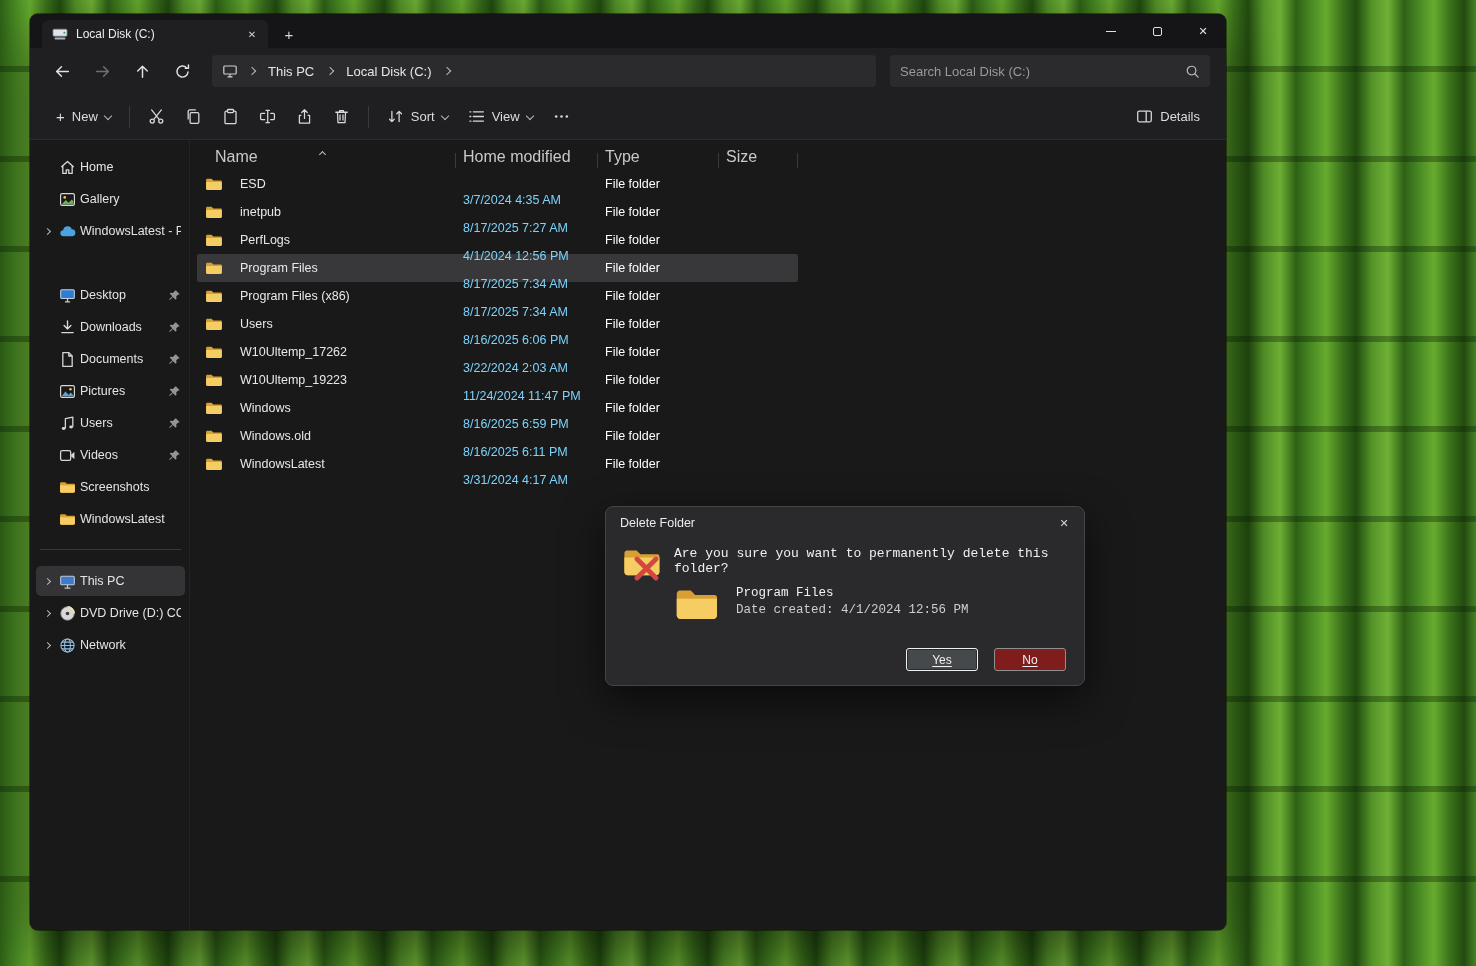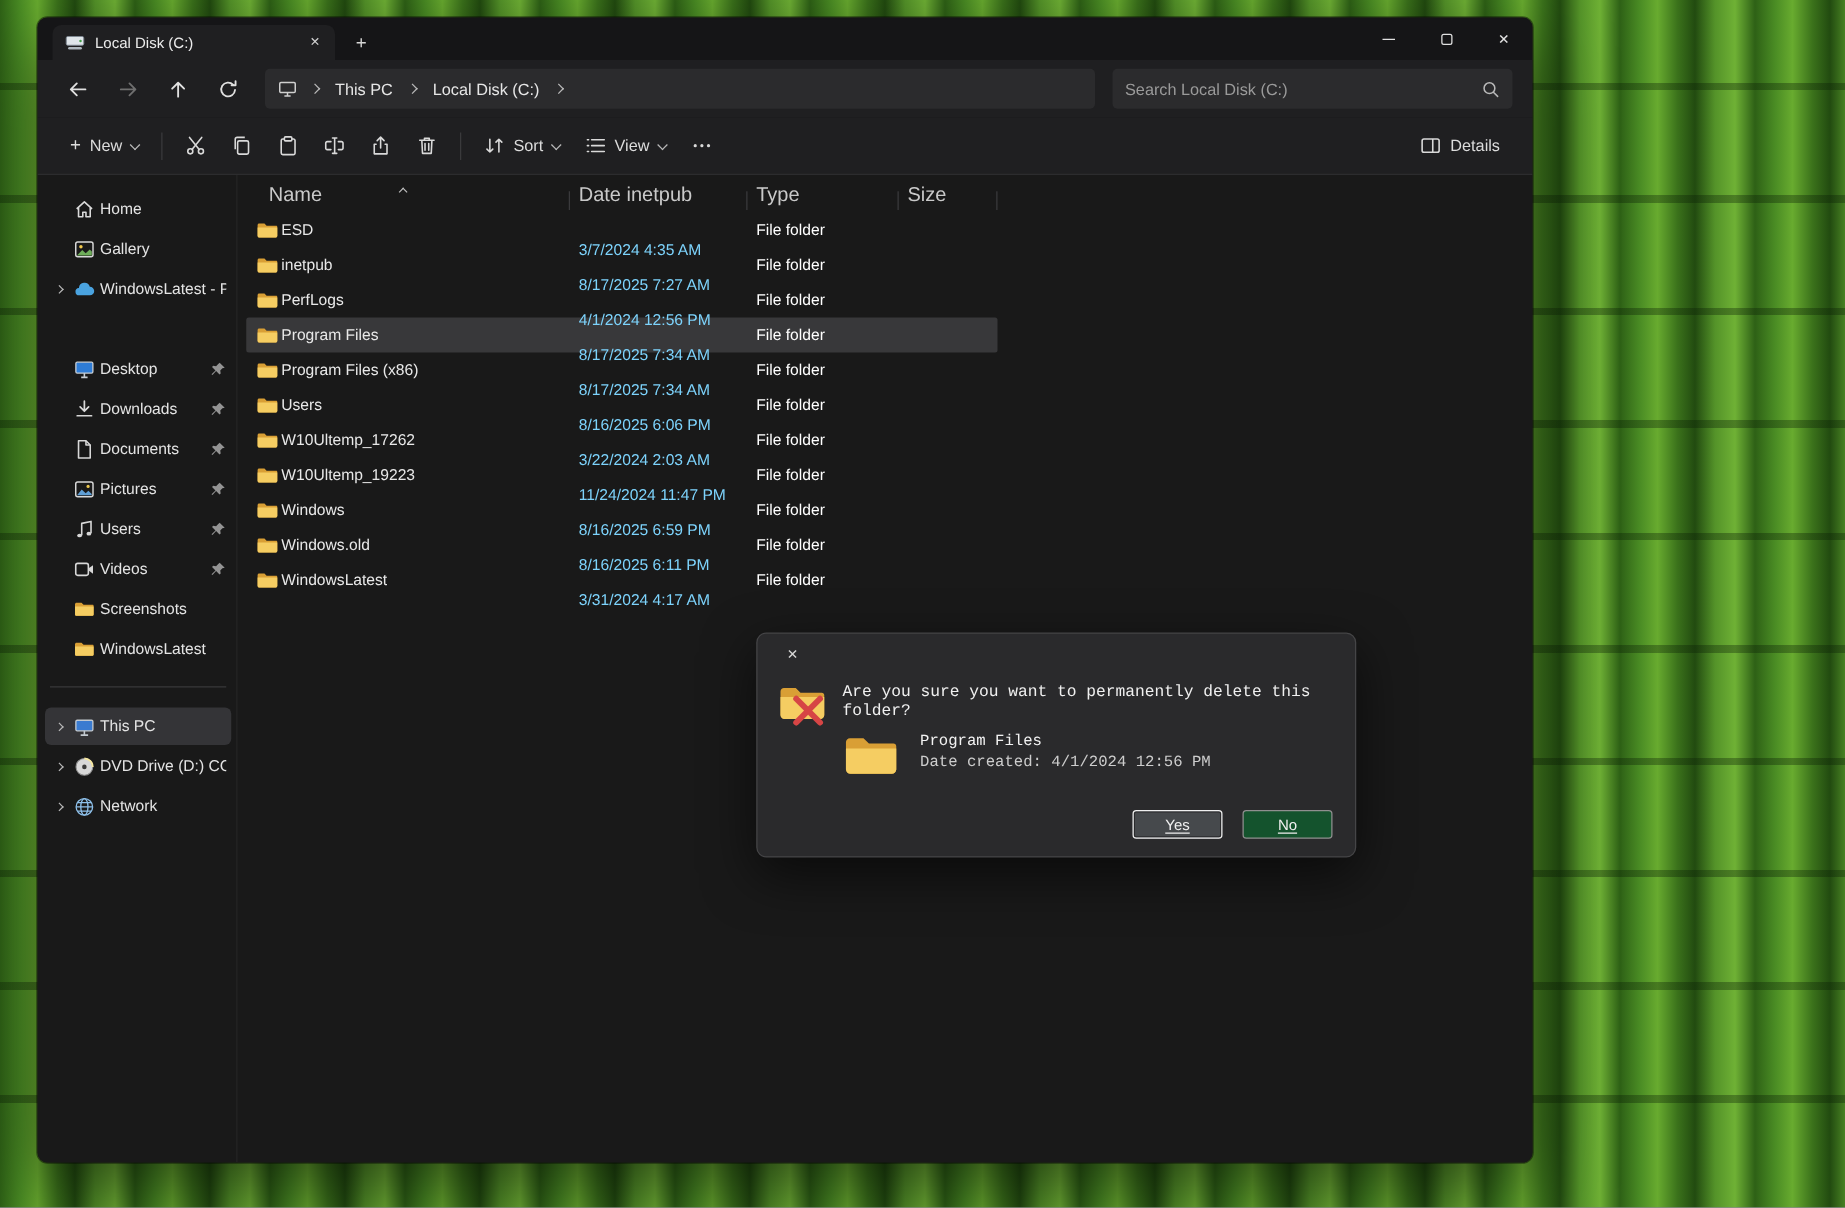--- a/index.html
+++ b/index.html
@@ -91,21 +91,21 @@
   .col-date { width: 142px; padding: 0 8px; }
   .col-type { width: 121px; padding: 0 8px; }
   .col-size { width: 80px; padding: 0 8px; }
   .col-date::before, .col-type::before, .col-size::before, .col-size::after {
     content: ""; position: absolute; left: 0; top: 5px; width: 1px; height: 15px; background: #3a3a3c;
   }
   .col-size::after { left: auto; right: 0; }
   .fbody { width: 601px; }
   .frow { display: flex; height: 28px; align-items: center; font-size: 12.5px; color: #e8e8e8; border-radius: 2px; }
   .frow.selected { background: #38383a; }
-  .c-name { width: 258px; display: flex; align-items: center; gap: 2px; padding-left: 8px; min-width: 0; }
+  .c-name { width: 258px; display: flex; align-items: center; gap: 17px; padding-left: 8px; min-width: 0; }
   .ficon { width: 18px; height: 15px; flex-shrink: 0; }
   .ficon svg { width: 100%; height: 100%; display: block; }
   .fname { white-space: nowrap; overflow: hidden; }
   .c-date { width: 142px; padding: 0 8px; color: #7dd3fc; white-space: nowrap; margin-top: 32px; }
   .c-type { width: 121px; padding: 0 8px; color: #ffffff; white-space: nowrap; }
   .c-size { width: 80px; padding: 0 8px; white-space: nowrap; }
 
   
   .status-bar { height: 30px; background: #1c1c1e; border-top: 1px solid #2a2a2c; display: flex; align-items: center; padding: 0 10px; flex-shrink: 0; color: #d2d2d2; font-size: 12px; gap: 10px; }
   .st-sep { width: 1px; height: 13px; background: #4a4a4c; }
@@ -124,21 +124,21 @@
   .dlg-content { margin-left: 12px; min-width: 0; font-family: Liberation Mono, monospace; }
   .dlg-msg { font-size: 13px; margin: 5px 0 10px 0; color: #f0f0f0; }
   .dlg-item { display: flex; gap: 16px; }
   .dlg-folder { width: 46px; height: 38px; flex-shrink: 0; }
   .dlg-folder svg { width: 100%; height: 100%; display: block; }
   .dlg-item-name { font-size: 12.5px; color: #f2f2f2; }
   .dlg-detail { font-size: 12.5px; color: #cdcdcd; margin-top: 3px; }
   .dlg-buttons { display: flex; justify-content: flex-end; gap: 16px; padding: 6px 18px 14px 18px; flex-shrink: 0; }
   .btn { width: 72px; height: 23px; display: flex; align-items: center; justify-content: center; font-size: 12px; font-family: inherit; border-radius: 3px; color: #f0f0f0; }
   .btn-yes { background: #46494c; border: 1px solid #f0f0f0; box-shadow: inset 0 0 0 1px #2a2a2c; }
-  .btn-no { background: #14532d; border: 1px solid #8f8f8f; }
+  .btn-no { background: #7f1d1d; border: 1px solid #8f8f8f; }
   .underline { text-decoration: underline; text-underline-offset: 2px; }
 </style>
 </head>
 <body>
 
 <div class="desktop">
   <div class="window">
 
     <div class="tab-strip">
       <div class="tab">
@@ -504,21 +504,21 @@
                 </svg>
               </span>
               <span class="sb-label">Network</span>
             </div>
           </div>
       </div>
       <div class="files">
         <span class="sort-caret"><span class="chev chev-u"></span></span>
         <div class="fhead">
           <span class="col col-name">Name</span>
-          <span class="col col-date">Date inetpub</span>
+          <span class="col col-date">Home modified</span>
           <span class="col col-type">Type</span>
           <span class="col col-size">Size</span>
         </div>
         <div class="fbody">
             <div class="frow">
               <span class="c-name">
                 <span class="ficon">
                   <svg viewBox="0 0 20 16">
                     <path d="M1.2 3.1c0-.8.6-1.4 1.4-1.4h4.7l1.9 1.9h8.5c.6 0 1 .4 1 1v7.9c0 .9-.7 1.6-1.6 1.6H2.8c-.9 0-1.6-.7-1.6-1.6z" fill="#d99f35"></path>
                     <path d="M1.2 5.3h17.5v7.2c0 .9-.7 1.6-1.6 1.6H2.8c-.9 0-1.6-.7-1.6-1.6z" fill="#f5cd62"></path>
@@ -671,20 +671,21 @@
               <span class="c-size"></span>
             </div>
           </div>
       </div>
     </div>
 
   </div>
 
   <div class="dialog">
     <div class="dlg-title-bar">
+      <span class="dlg-title">Delete Folder</span>
       <span class="dlg-close">✕</span>
     </div>
     <div class="dlg-body">
       <span class="dlg-warn">
           <svg viewBox="0 0 20 17">
             <path d="M1.2 3.1c0-.8.6-1.4 1.4-1.4h4.7l1.9 1.9h8.5c.6 0 1 .4 1 1v7.9c0 .9-.7 1.6-1.6 1.6H2.8c-.9 0-1.6-.7-1.6-1.6z" fill="#d99f35"></path>
             <path d="M1.2 5.3h17.5v7.2c0 .9-.7 1.6-1.6 1.6H2.8c-.9 0-1.6-.7-1.6-1.6z" fill="#f5cd62"></path>
             <path d="M7.5 6 17 15.5M17 6 7.5 15.5" stroke="#d64545" stroke-width="2.4" stroke-linecap="round"></path>
           </svg>
         </span>

